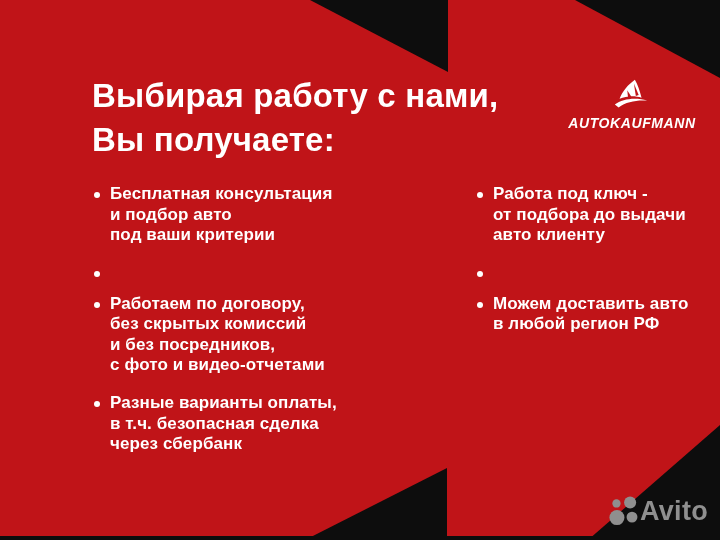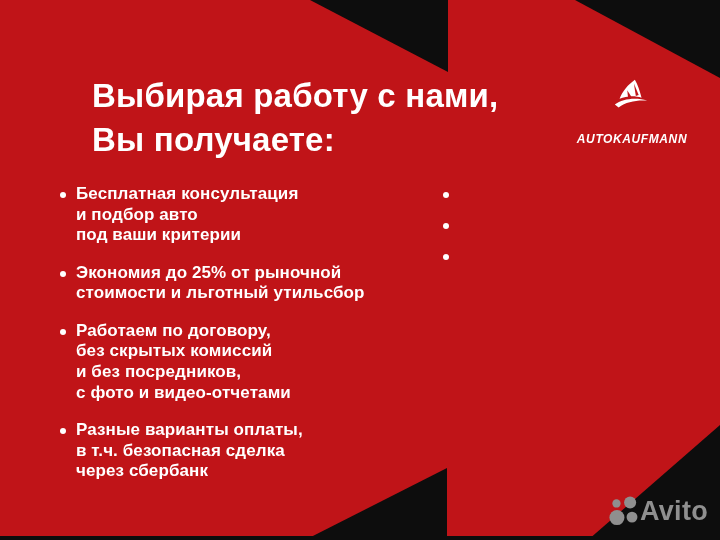--- a/index.html
+++ b/index.html
@@ -21,27 +21,27 @@
     white-space:pre-line;letter-spacing:0.2px;margin:0;
   }
 
   
   .brand{
     position:absolute;left:582px;top:78px;width:100px;
     display:flex;flex-direction:column;align-items:center;
   }
   .brand .sail{width:42px;height:34px;display:block;}
   .brand .brand-name{
-    color:#ffffff;font-size:12px;font-weight:bold;font-style:italic;
-    letter-spacing:0.6px;margin-top:20px;white-space:nowrap;
+    color:#ffffff;font-size:14px;font-weight:bold;font-style:italic;
+    letter-spacing:0.6px;margin-top:3px;white-space:nowrap;
   }
 
   
   .columns{
-    position:absolute;left:60px;top:184px;right:16px;
+    position:absolute;left:94px;top:184px;right:16px;
     display:flex;
     gap:43px;
   }
   .col{list-style:none;margin:0;padding:0;}
   .col.left{width:340px;flex:0 0 340px;}
   .col.right{flex:1;}
   .benefit{
     display:flex;align-items:flex-start;
     margin:0 0 17px 0;
   }
@@ -94,46 +94,49 @@
   <div class="columns">
     <ul class="col left">
       <li class="benefit">
         <span class="dot"></span>
         <span class="benefit-text">Бесплатная консультация
 и подбор авто
 под ваши критерии</span>
       </li>
       <li class="benefit">
         <span class="dot"></span>
-        <span class="benefit-text">Экономия до 25% от рыночной
-стоимости и льготный утильсбор</span>
       </li>
       <li class="benefit">
         <span class="dot"></span>
         <span class="benefit-text">Работаем по договору,
 без скрытых комиссий
 и без посредников,
 с фото и видео-отчетами</span>
       </li>
       <li class="benefit">
         <span class="dot"></span>
         <span class="benefit-text">Разные варианты оплаты,
 в т.ч. безопасная сделка
 через сбербанк</span>
       </li>
     </ul>
     <ul class="col right">
       <li class="benefit">
         <span class="dot"></span>
+        <span class="benefit-text">Работа под ключ -
+от подбора до выдачи
+авто клиенту</span>
       </li>
       <li class="benefit">
         <span class="dot"></span>
       </li>
       <li class="benefit">
         <span class="dot"></span>
+        <span class="benefit-text">Можем доставить авто
+в любой регион РФ</span>
       </li>
     </ul>
   </div>
 
   <div class="avito">
     <svg class="dots" viewBox="0 0 34 34" aria-hidden="true">
       <circle cx="9" cy="9" r="4.4" fill="#8f8f8f"></circle>
       <circle cx="23.5" cy="8" r="6.4" fill="#8f8f8f"></circle>
       <circle cx="9.5" cy="24" r="8" fill="#8f8f8f"></circle>
       <circle cx="25.5" cy="23.5" r="5.8" fill="#8f8f8f"></circle>

